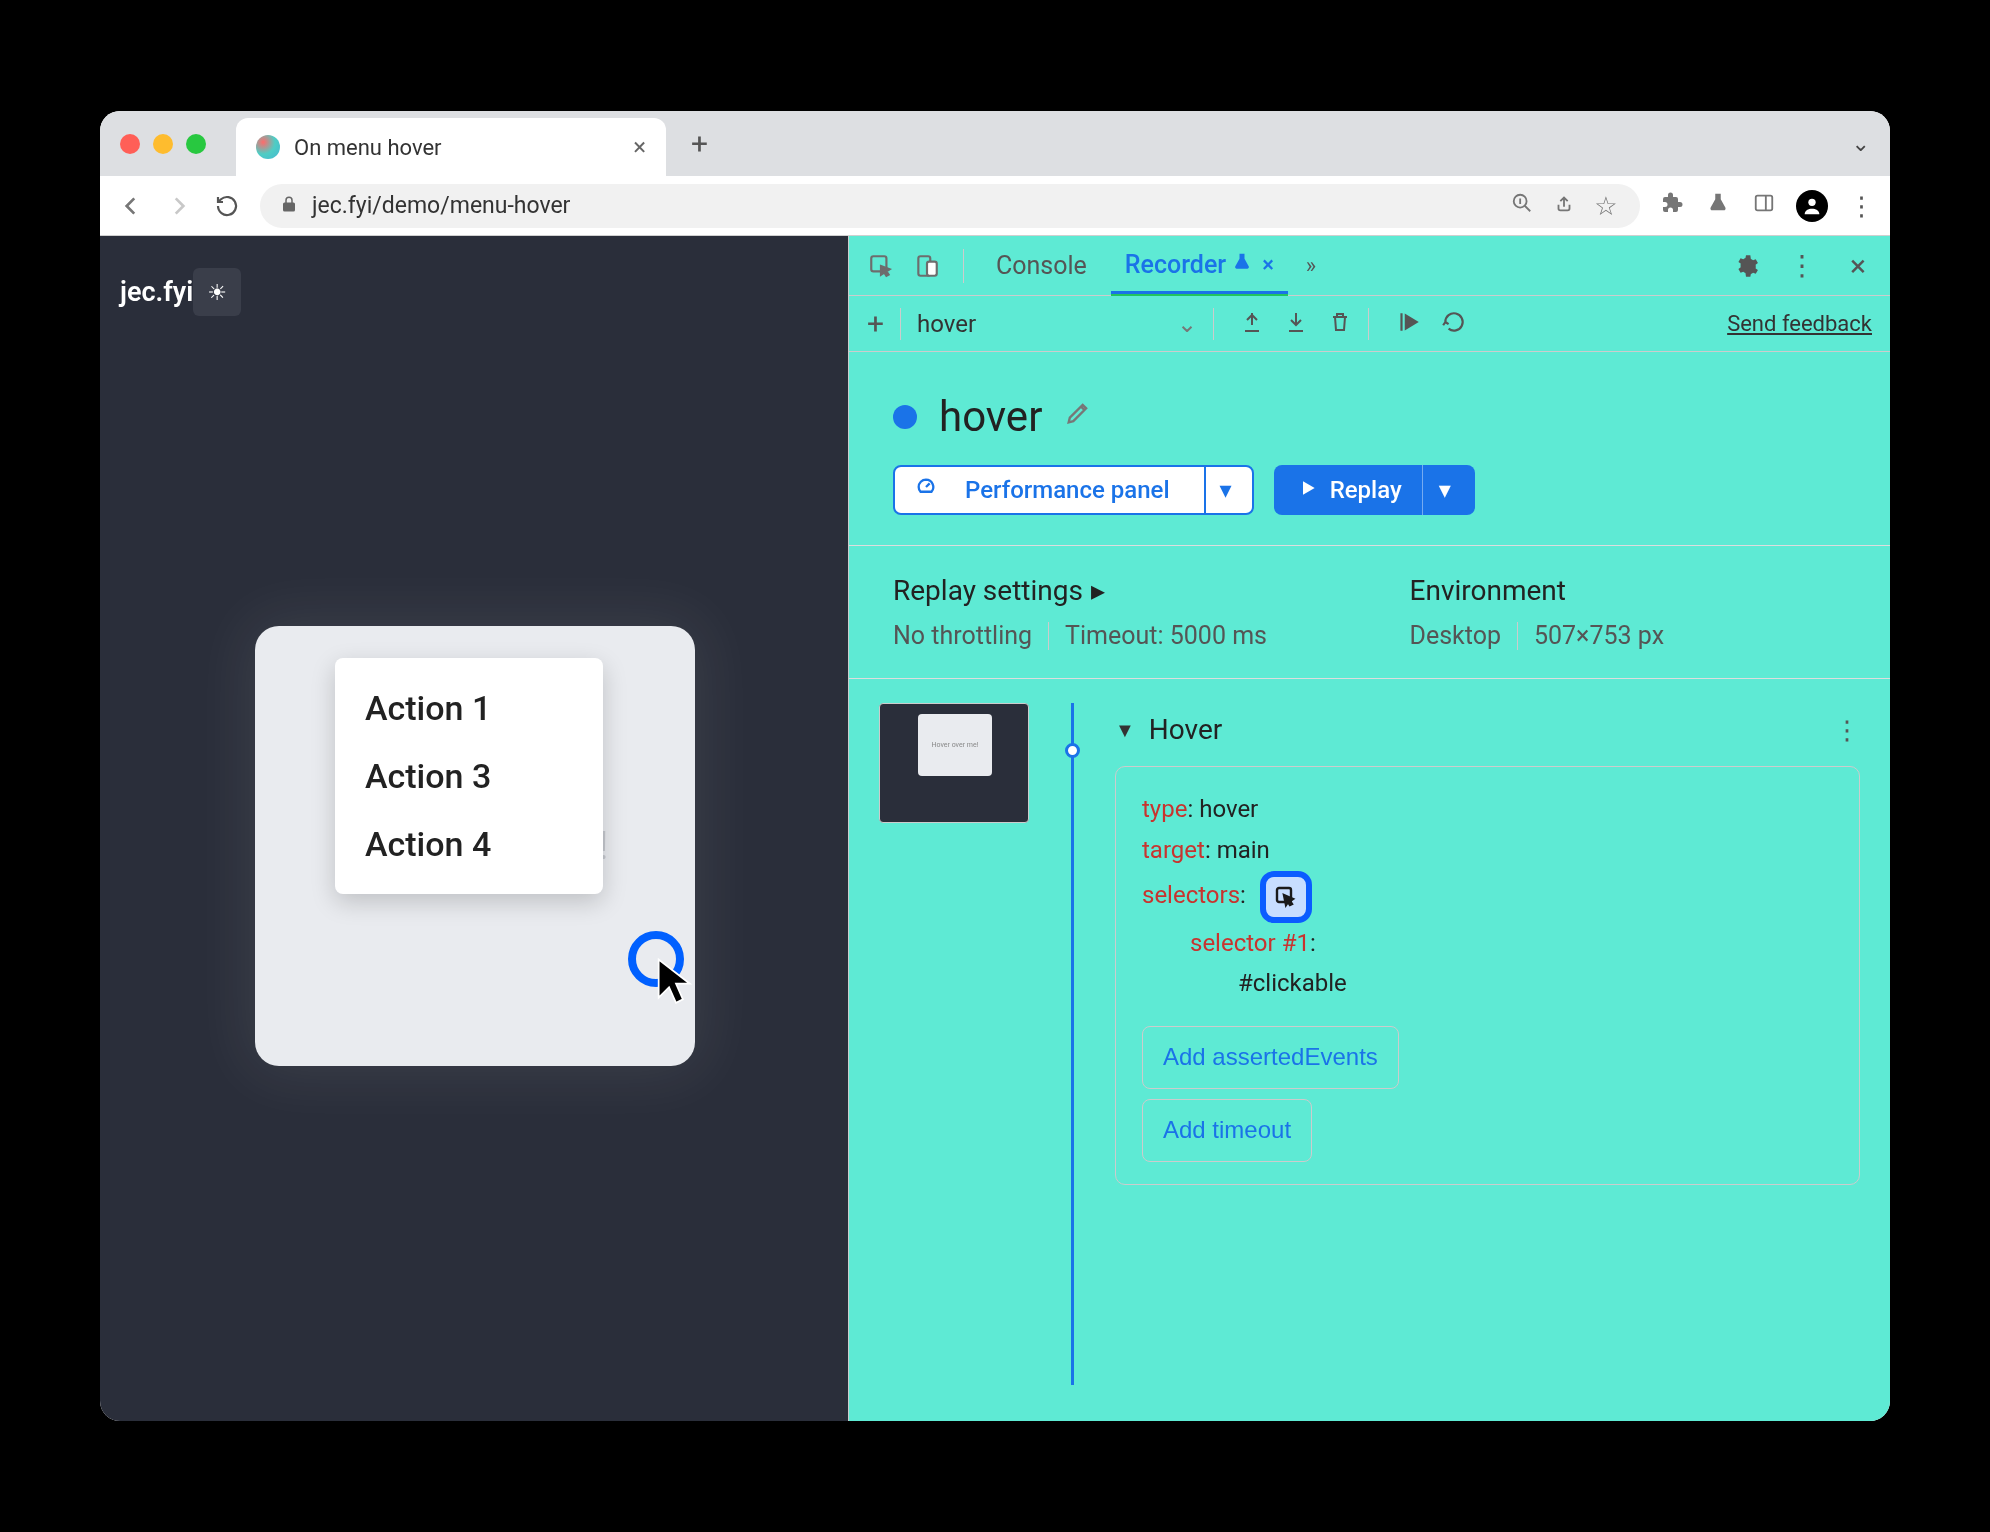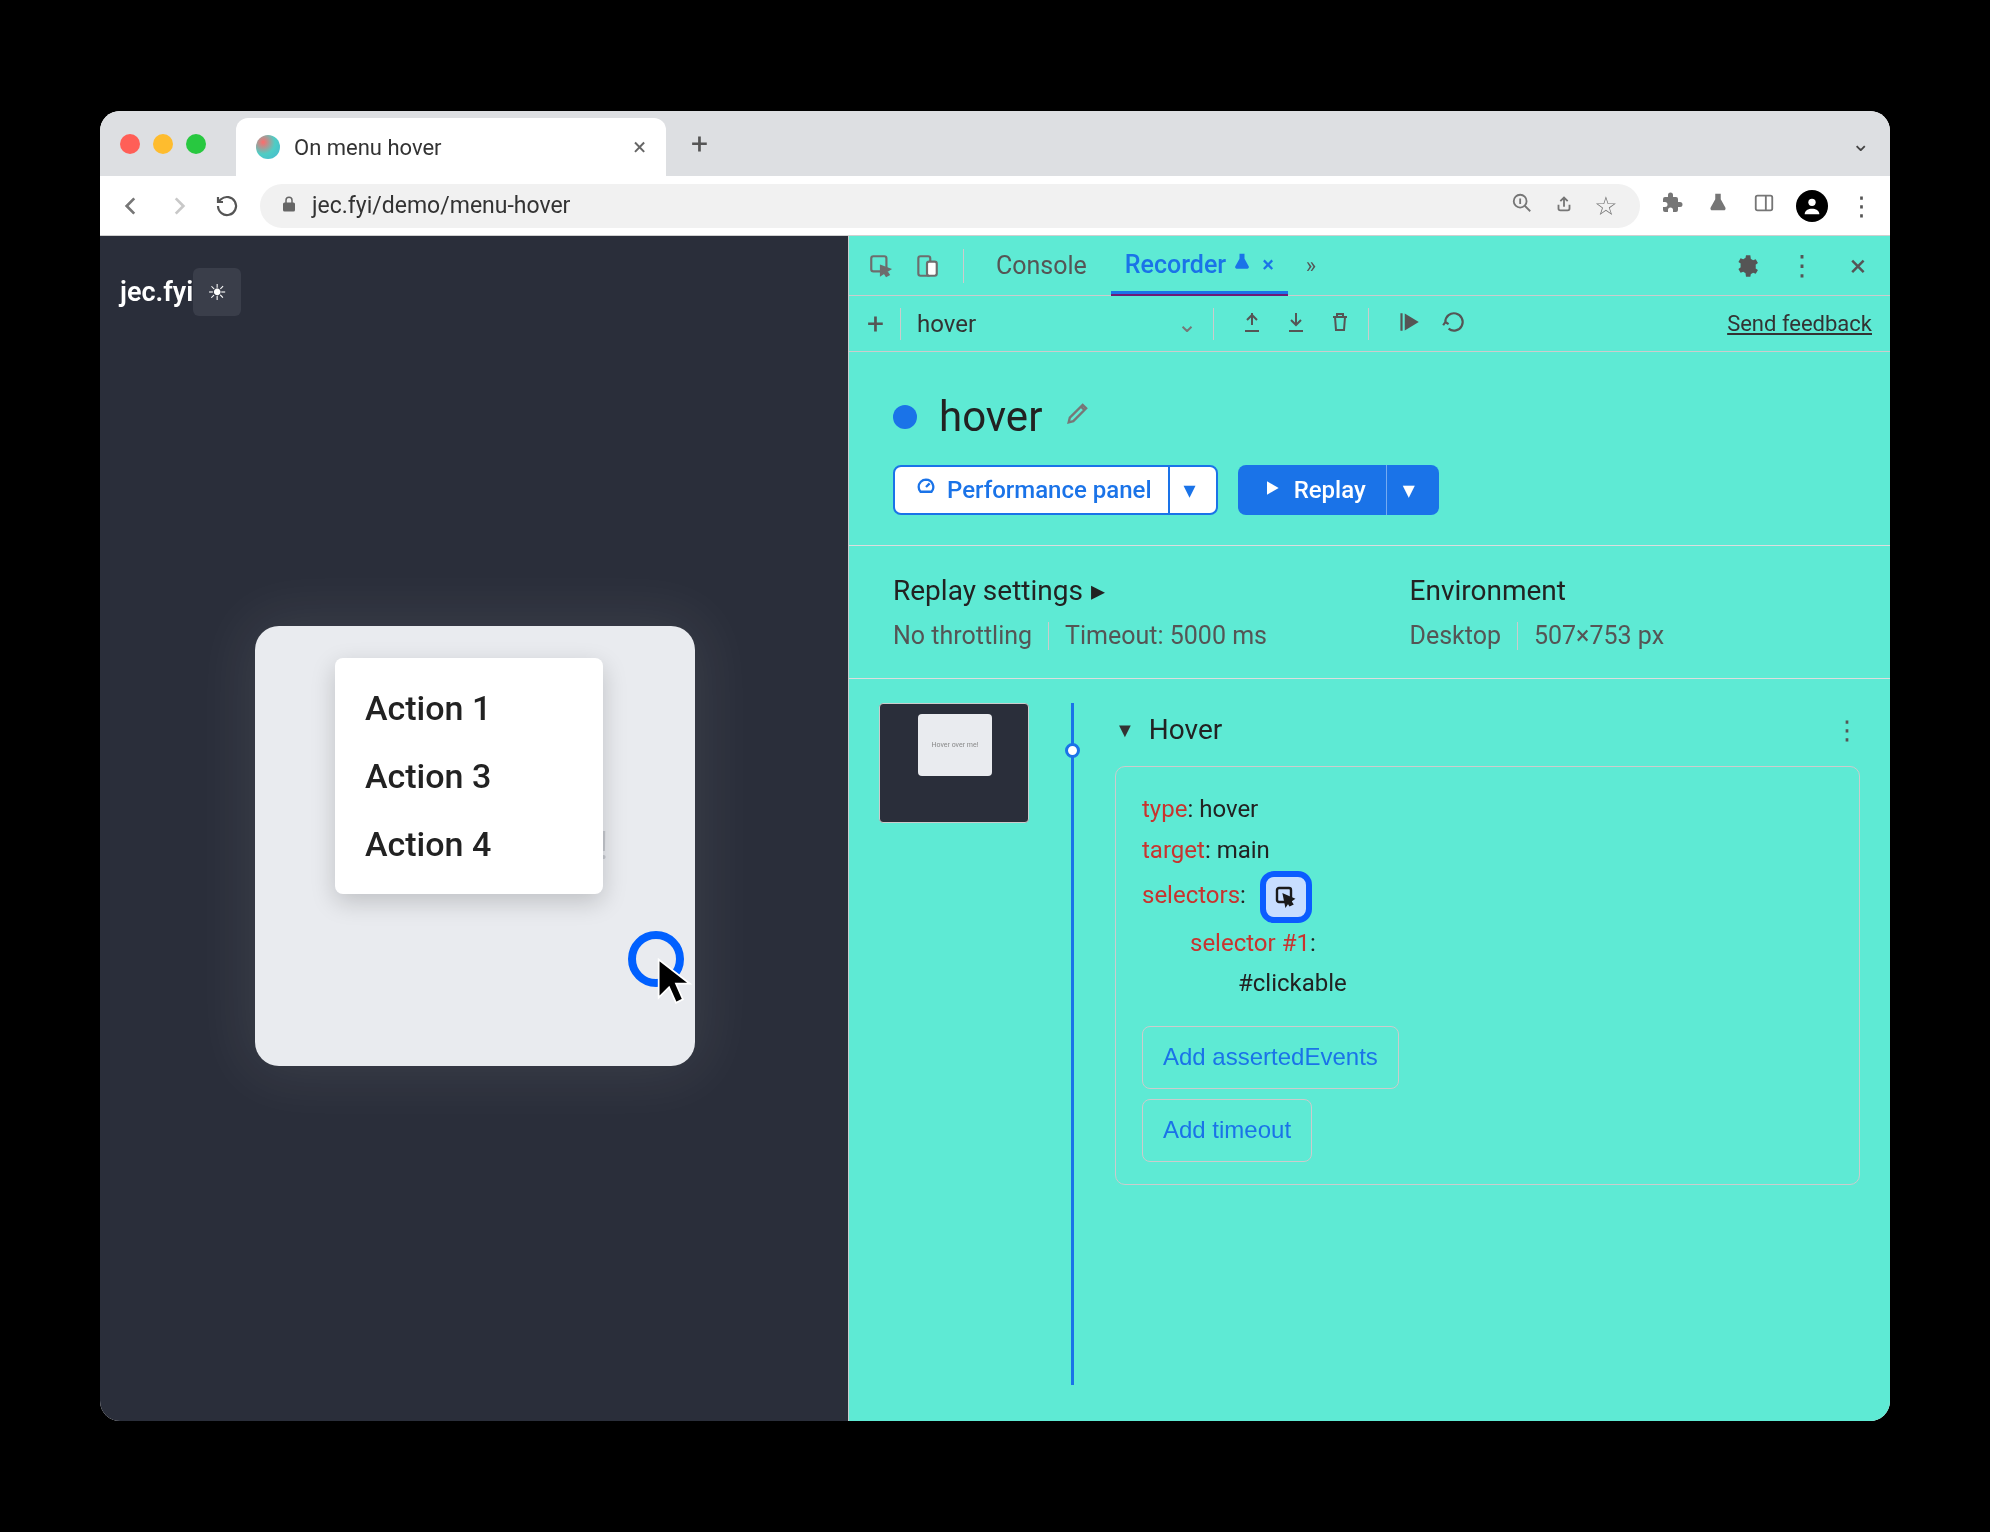--- a/index.html
+++ b/index.html
@@ -48,21 +48,21 @@
 .cursor-arrow { position: absolute; left: 555px; top: 720px; }
 .cursor-arrow svg { width: 42px; height: 52px; }
 
 
 .devtools { flex: 1; background: #5eead4; display: flex; flex-direction: column; border-left: 1px solid #ccc; }
 .dt-tabs { height: 60px; border-bottom: 1px solid #ccc; display: flex; align-items: center; padding: 0 14px; gap: 10px; }
 .dt-ibtn { color: #6d6d6d; display: flex; align-items: center; justify-content: center; width: 36px; height: 36px; }
 .dt-ibtn svg { width: 26px; height: 26px; }
 .dt-divider { width: 1px; height: 34px; background: #ccc; margin: 0 8px; }
 .dt-tab { font-size: 25px; color: #555; padding: 0 14px; height: 60px; display: flex; align-items: center; gap: 6px; }
-.dt-tab.active { color: #1a73e8; border-bottom: 3px solid #701a75; margin-bottom: -1px; font-weight: 500; position: relative; }
+.dt-tab.active { color: #1a73e8; border-bottom: 3px solid #22c55e; margin-bottom: -1px; font-weight: 500; position: relative; }
 .dt-tab.active::after { content: ''; position: absolute; bottom: -1px; left: 0; right: 0; height: 3px; background: #1a73e8; }
 .flask { font-size: 20px; }
 .tab-x { font-size: 22px; margin-left: 4px; }
 .more-tabs { font-size: 22px; color: #555; margin-left: 8px; }
 .dt-right { margin-left: auto; display: flex; gap: 20px; align-items: center; }
 
 .recorder-toolbar { height: 56px; border-bottom: 1px solid #ccc; display: flex; align-items: center; padding: 0 18px; gap: 16px; }
 .rec-plus { font-size: 30px; color: #555; }
 .rec-divider { width: 1px; height: 32px; background: #ccc; }
 .rec-select { flex: 0 0 280px; display: flex; align-items: center; justify-content: space-between; font-size: 24px; color: #333; }
@@ -70,21 +70,21 @@
 .rec-icons { display: flex; gap: 20px; align-items: center; color: #555; margin-left: 10px; }
 .send-feedback { margin-left: auto; font-size: 22px; color: #333; text-decoration: underline; }
 
 .rec-body { flex: 1; overflow: auto; }
 .rec-header { padding: 40px 44px 24px; display: flex; align-items: center; gap: 22px; }
 .rec-dot { width: 24px; height: 24px; background: #1a73e8; border-radius: 50%; }
 .rec-title { font-size: 42px; font-weight: 400; color: #222; }
 .rec-edit { color: #777; font-size: 28px; }
 
 .rec-buttons { padding: 0 44px 30px; display: flex; gap: 20px; align-items: center; }
-.btn-outline { border: 2px solid #1a73e8; color: #1a73e8; background: #fff; height: 50px; border-radius: 8px; padding: 0 20px; font-size: 24px; font-weight: 500; display: flex; align-items: center; gap: 10px; }
+.btn-outline { border: 2px solid #1a73e8; color: #1a73e8; background: #fff; height: 50px; border-radius: 8px; padding: 0 20px; font-size: 24px; font-weight: 500; display: flex; align-items: center; gap: 28px; }
 .btn-outline .chev-split { border-left: 2px solid #1a73e8; height: 50px; display: flex; align-items: center; padding-left: 14px; margin-left: 6px; }
 .btn-primary { background: #1a73e8; color: #fff; height: 50px; border-radius: 8px; padding: 0 24px; font-size: 24px; font-weight: 500; display: flex; align-items: center; gap: 12px; border: none; }
 .btn-primary .chev-split { border-left: 1px solid rgba(255,255,255,.4); height: 50px; display: flex; align-items: center; padding-left: 16px; margin-left: 8px; }
 
 .settings-row { border-top: 1px solid #ddd; border-bottom: 1px solid #ddd; padding: 28px 44px; display: flex; gap: 80px; }
 .settings-col { flex: 1; }
 .settings-title { font-size: 28px; color: #222; margin-bottom: 14px; display: flex; align-items: center; gap: 8px; }
 .settings-vals { font-size: 25px; color: #555; display: flex; gap: 16px; align-items: center; }
 .settings-vals .vdiv { width: 1px; height: 28px; background: #ccc; }
 

